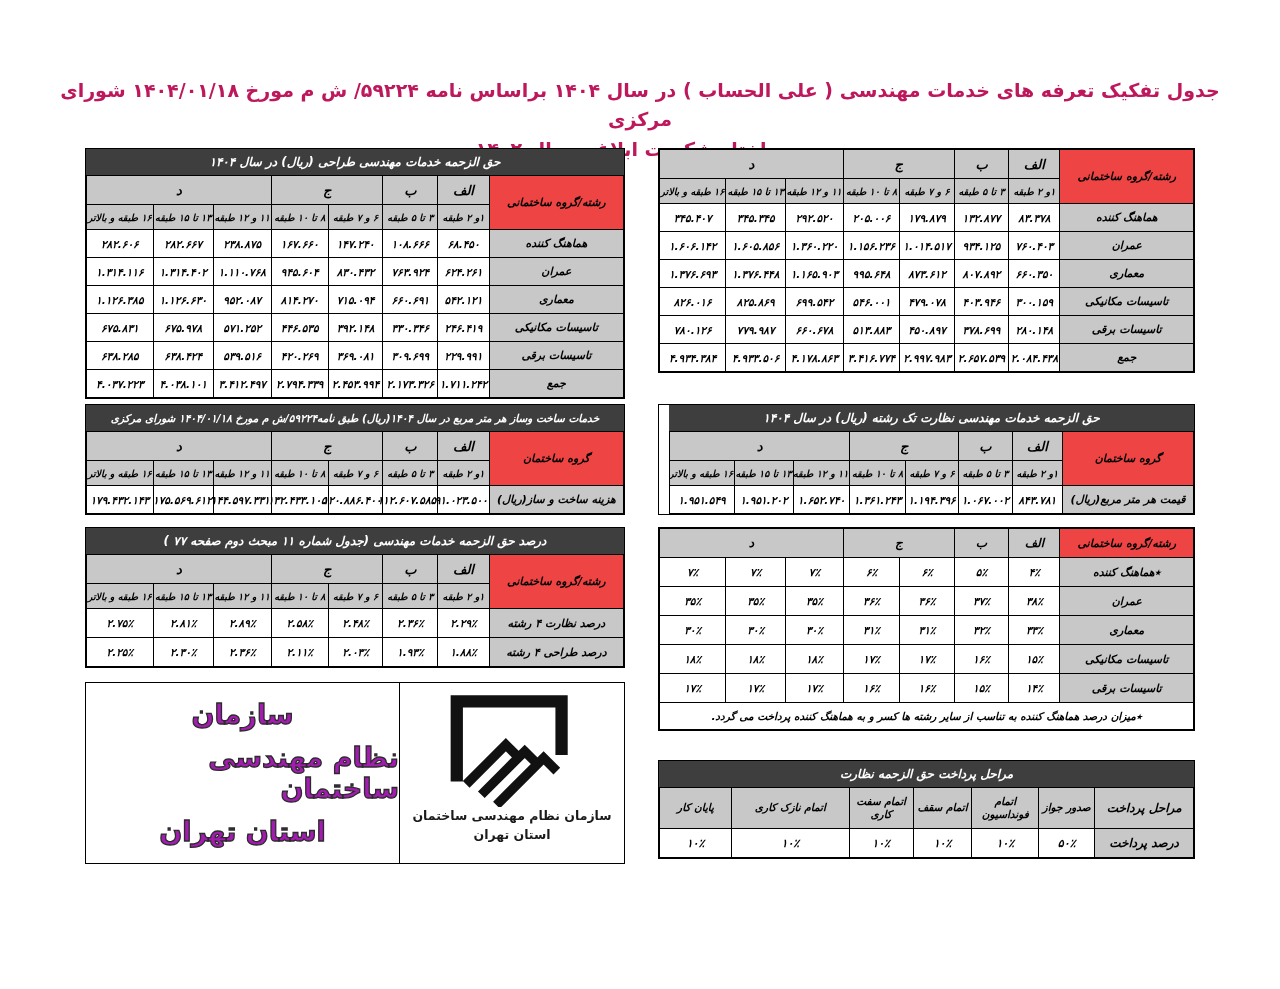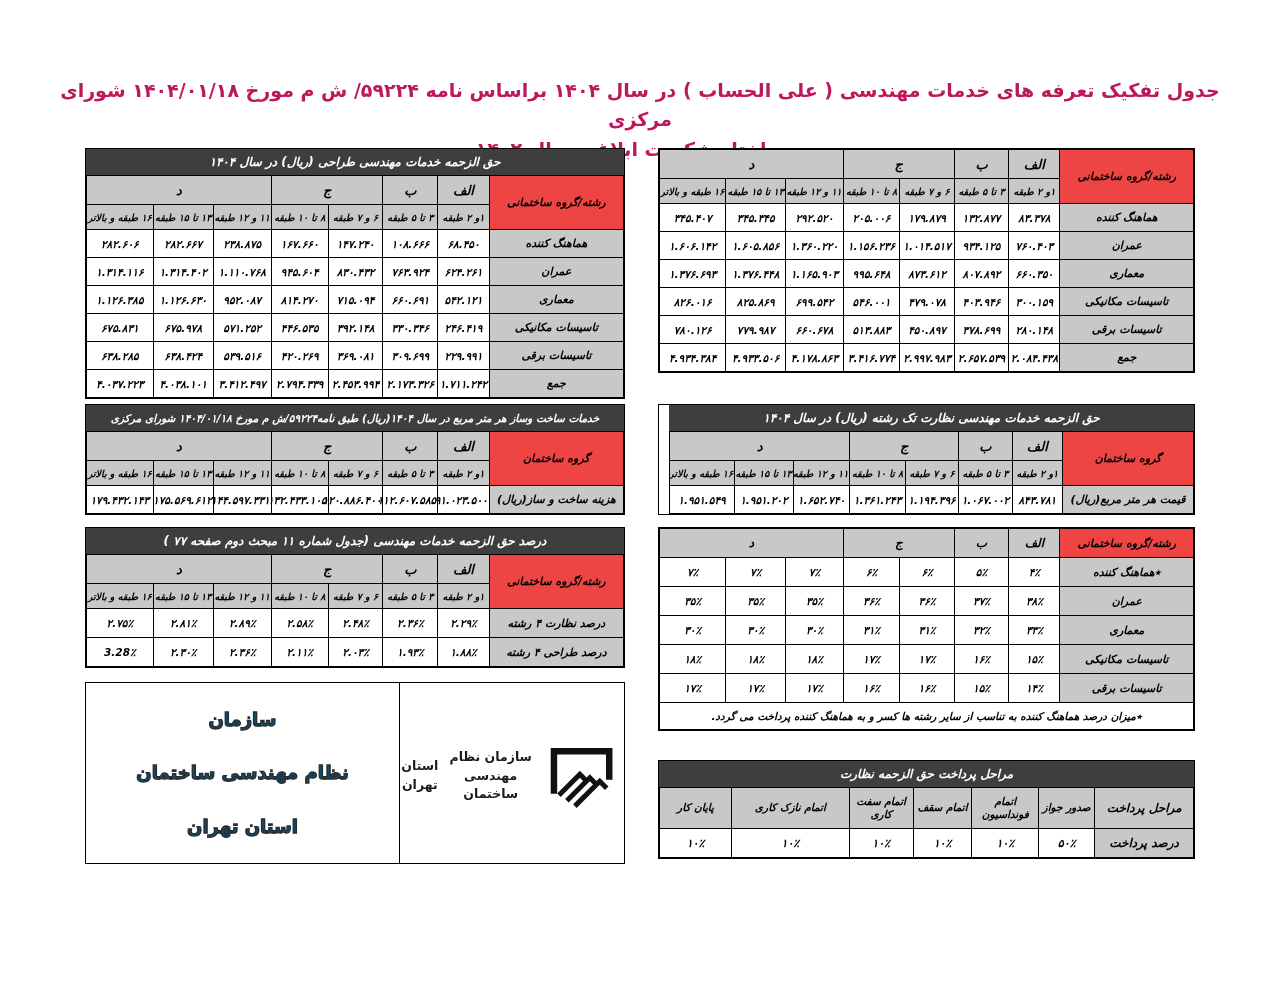--- a/index.html
+++ b/index.html
@@ -25,27 +25,27 @@
   .foot{background:#fff;font-size:10.5px;height:26px;white-space:nowrap;overflow:hidden;border-radius:9px;}
 
   .pay-corner{background:#c8c8c8;font-size:12px;}
   .stage{background:#c8c8c8;font-size:10.5px;height:40px;line-height:1.25;}
   .pv{background:#fff;font-size:11px;height:28px;border-radius:7px;}
   .pay-label{background:#c8c8c8;font-size:12px;}
 
   .org{position:absolute;left:85px;top:682px;width:540px;height:182px;
        border:1.5px solid #000;box-sizing:border-box;display:flex;direction:rtl;}
   .org-logo-box{width:225px;border-left:1.5px solid #000;box-sizing:border-box;
-                display:flex;flex-direction:row;align-items:center;justify-content:flex-start;
+                display:flex;flex-direction:column;align-items:center;justify-content:flex-start;
                 padding-top:6px;}
   .org-logo-box svg{display:block;}
   .cap{font-size:12.5px;font-weight:bold;line-height:1.5;text-align:center;color:#1a1a1a;}
   .org-text-box{flex:1;display:flex;flex-direction:column;justify-content:space-around;
                 align-items:center;padding:10px 0;}
-  .outline-line{font-size:18px;font-weight:bold;color:#0c4a6e;letter-spacing:1px;
+  .outline-line{font-size:27px;font-weight:bold;color:#a21caf;letter-spacing:1px;
                 -webkit-text-stroke:1.3px #2b2b2b;}
 </style>
 </head>
 <body>
 
 <div class="page">
 
   <div class="doc-title">
     <div>جدول تفکیک تعرفه های خدمات مهندسی ( علی الحساب ) در سال ۱۴۰۴ براساس نامه ۵۹۲۲۴/ ش م مورخ ۱۴۰۴/۰۱/۱۸ شورای مرکزی</div>
     <div>و ساختار شکست ابلاغی سال ۱۴۰۲</div>
@@ -484,21 +484,21 @@
           </tr>
 
           <tr>
             <th class="rl">درصد طراحی ۴ رشته</th>
             <td class="v">۱.۸۸٪</td>
             <td class="v">۱.۹۳٪</td>
             <td class="v">۲.۰۳٪</td>
             <td class="v">۲.۱۱٪</td>
             <td class="v">۲.۳۶٪</td>
             <td class="v">۲.۳۰٪</td>
-            <td class="v">3.28٪</td>
+            <td class="v">۲.۲۵٪</td>
           </tr>
         </tbody>
     </table>
   </div>
 
   <div class="tbl" style="left:658px;top:760px;width:537px;">
     <div class="bar">مراحل پرداخت حق الزحمه نظارت</div>
     <table>
       <colgroup>
           <col style="width:18.5%">

